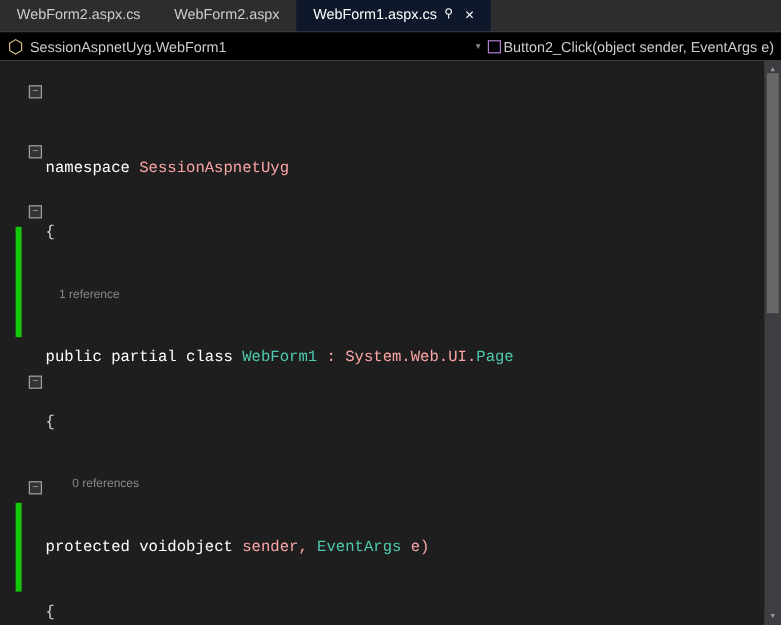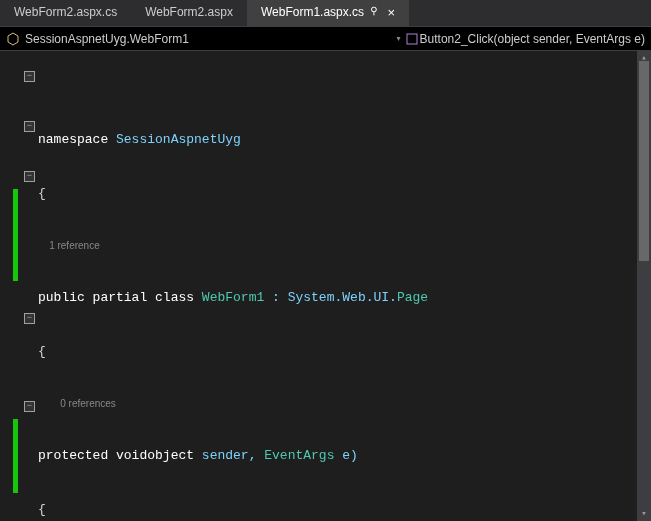--- a/index.html
+++ b/index.html
@@ -22,21 +22,21 @@
     padding: 5px 14px 5px 14px;
     color: #cccccc;
     font-size: 12px;
     font-family: 'Segoe UI', Tahoma, sans-serif;
     display: flex;
     align-items: flex-start;
     gap: 6px;
     cursor: pointer;
   }
   .tab.active {
-    background: #404040;
+    background: #0f172a;
     color: #fff;
   }
   .tab .close-x {
     font-size: 13px;
     margin-left: 4px;
     color: #fff;
   }
   .tab .pin {
     font-size: 10px;
   }
@@ -107,21 +107,21 @@
     font-size: 10px;
     color: #888;
     font-family: 'Segoe UI', Tahoma, sans-serif;
     padding-left: 0;
     height: 14px;
     line-height: 14px;
   }
   .kw { color: #ffffff; text-align: right; }
   .type { color: #4ec9b0; }
   .punct { color: #d4d4d4; }
-  .plain { color: #7dd3fc; }
+  .plain { color: #fca5a5; }
   .scrollbar-v {
     position: absolute;
     right: 0; top: 51px; bottom: 0;
     width: 14px;
     background: #3e3e42;
   }
   .thumb-v {
     position: absolute;
     left: 2px; right: 2px;
     top: 10px;

